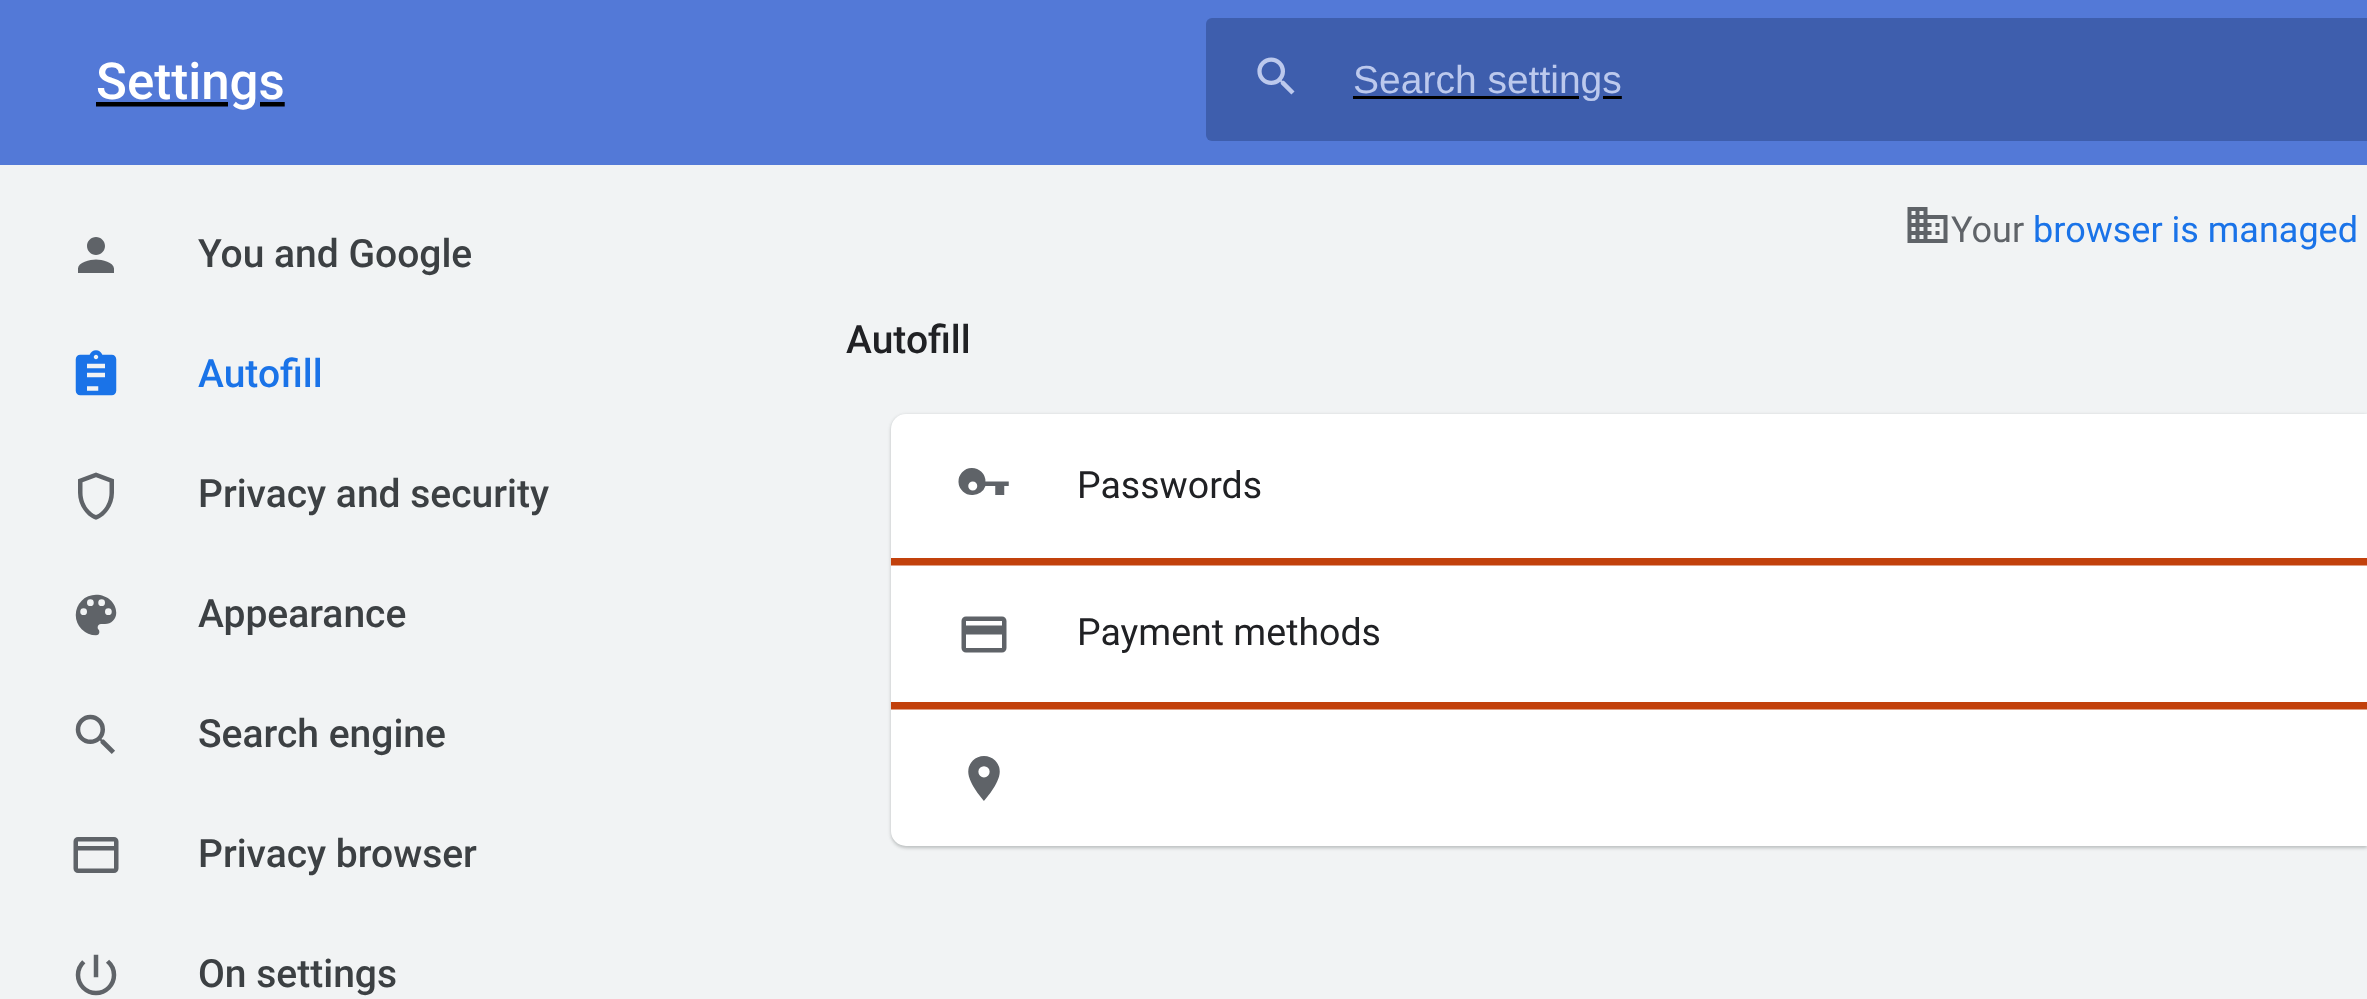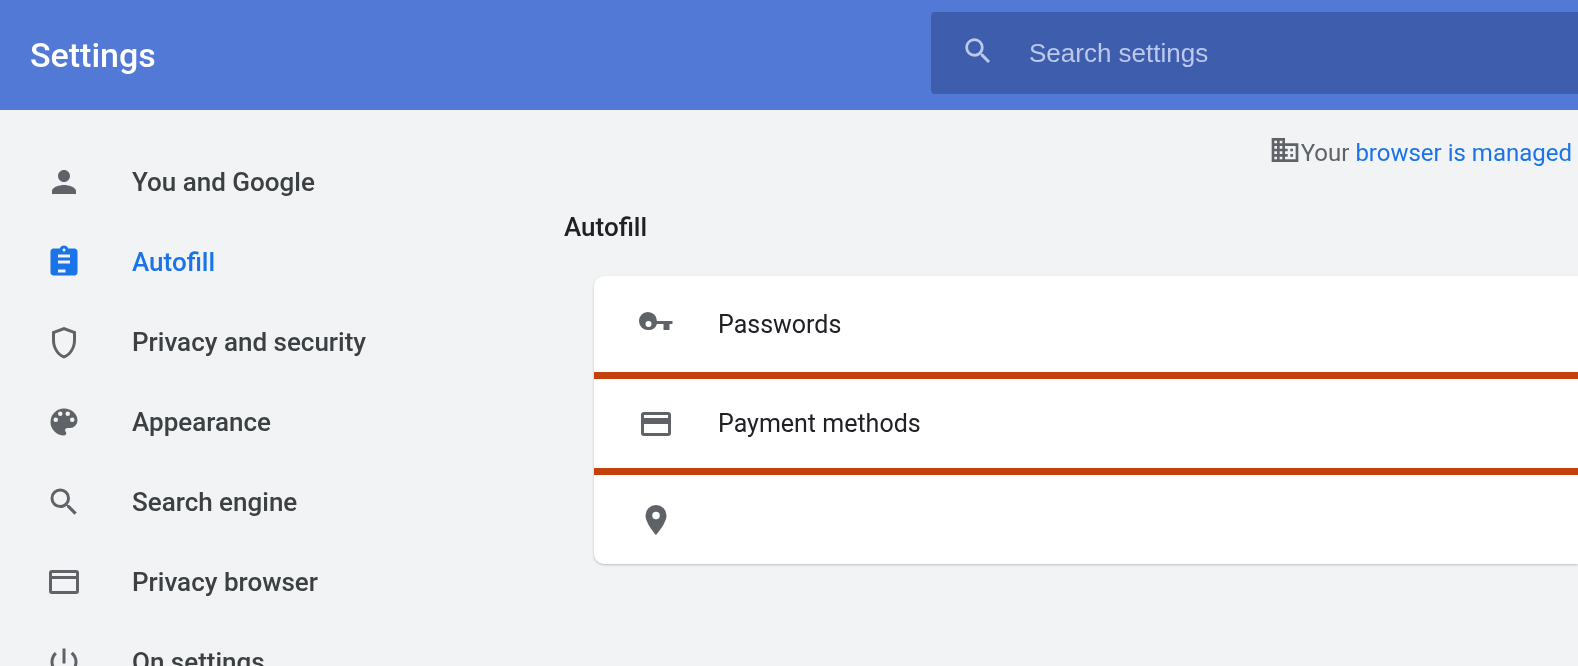--- a/index.html
+++ b/index.html
@@ -8,30 +8,31 @@
     height: 666px;
     font-family: Roboto, "Segoe UI", Arial, sans-serif;
     background: #f1f3f4;
     overflow: hidden;
   }
   .header {
     height: 110px;
     background: #5379d7;
     display: flex;
     align-items: center;
-    padding-left: 30px;
+    padding-left: 64px;
+    text-decoration: underline;
   }
   .header-title {
     color: #fff;
     font-size: 34px;
     font-weight: 500;
   }
   .search-box {
     margin-left: auto;
-    width: 647px;
+    width: 774px;
     height: 82px;
     background: #3e5ead;
     display: flex;
     align-items: center;
     border-radius: 4px 0 0 4px;
     padding-left: 30px;
     margin-right: 0;
     margin-top: 12px;
     margin-bottom: 16px;
   }
@@ -55,21 +56,21 @@
     color: #bcc9ed;
   }
 
   .body {
     display: flex;
     height: calc(666px - 110px);
   }
 
   .sidebar {
     width: 560px;
-    padding-top: 32px;
+    padding-top: 20px;
   }
   .sidebar-item {
     height: 80px;
     display: flex;
     align-items: center;
     padding-left: 46px;
     cursor: pointer;
   }
   .sidebar-item .sico {
     width: 36px;
@@ -124,21 +125,21 @@
     border-radius: 10px 0 0 10px;
     box-shadow: 0 1px 2px rgba(60,64,67,0.2), 0 1px 3px rgba(60,64,67,0.1);
     overflow: hidden;
     margin-left: 34px;
   }
   .row {
     height: 96px;
     display: flex;
     align-items: center;
     padding-left: 44px;
-    border-top: 7px solid #c2410c;
+    border-top: 5px solid #c2410c;
     cursor: pointer;
   }
   .row:first-child { border-top: none; }
   .row .rico {
     width: 36px;
     height: 36px;
     display: flex;
     align-items: center;
     justify-content: center;
     fill: #5f6368;

